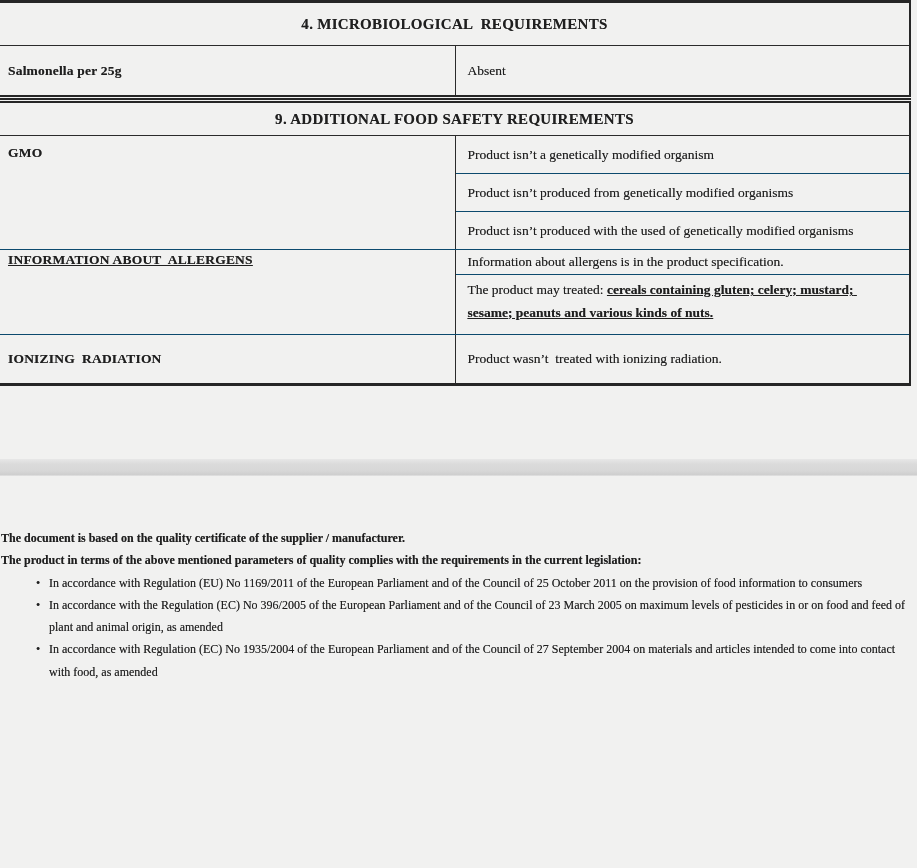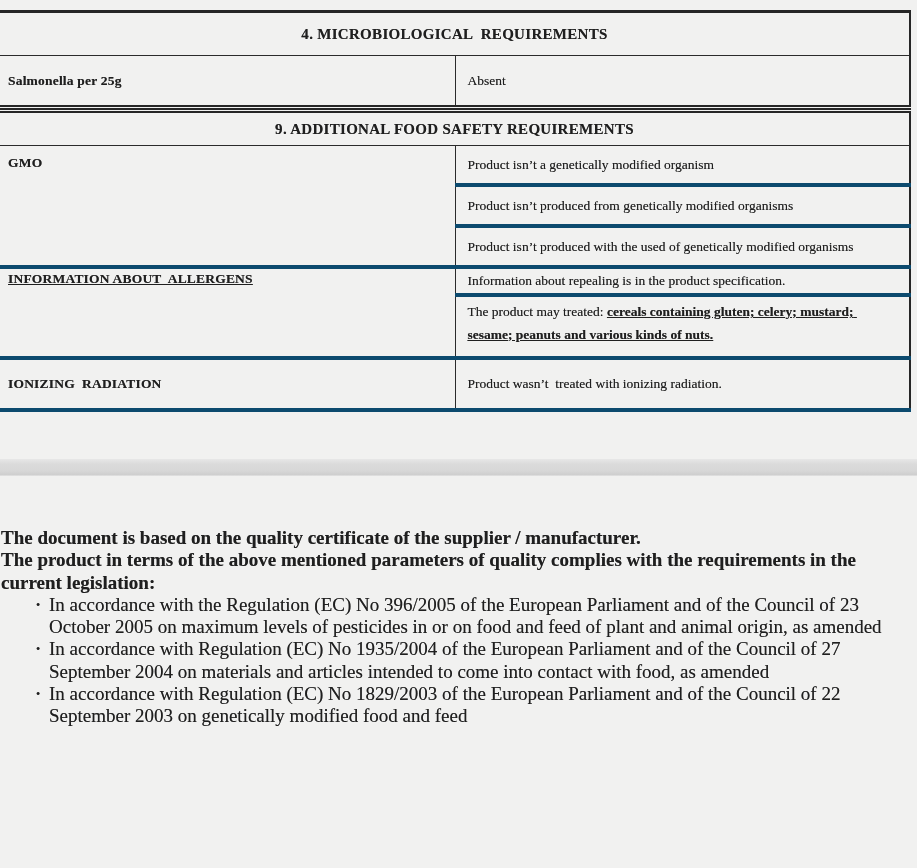--- a/index.html
+++ b/index.html
@@ -15,35 +15,34 @@
     width: 917px; height: 868px;
     text-shadow: 0 0 0.6px rgba(25,25,25,0.55);
   }
   table.cert {
     border-collapse: collapse;
     position: absolute;
     left: 0;
     width: 911px;
     table-layout: fixed;
     font-size: 13.5px;
-    margin-top: 10px;
   }
   #t1 {
     top: 0;
     border-top: 3px solid #262626;
     border-bottom: 5px double #262626;
     border-right: 2px solid #262626;
   }
   #t2 {
     top: 101px;
     border-top: 2px solid #262626;
     border-bottom: 3px solid #262626;
     border-right: 2px solid #262626;
   }
-  .cert td { border-top: 1px solid #2b2b2b; border-bottom: 4px solid #0c4a6e; vertical-align: middle; white-space: pre-wrap; }
+  .cert td { border-top: 1px solid #2b2b2b; border-bottom: 1px solid #0c4a6e; vertical-align: middle; white-space: pre-wrap; }
   .cert .hdr {
     text-align: center;
     font-weight: bold;
     font-size: 15px;
     letter-spacing: 0.3px;
     border-bottom: 1px solid #2b2b2b;
     white-space: pre-wrap;
   }
   .cert .lbl {
     width: 345px;
@@ -63,21 +62,21 @@
   .pagebreak-bar {
     position: absolute;
     left: 0; top: 459px;
     width: 917px; height: 17px;
     background: linear-gradient(#e7e7e7, #dbdbdb 30%, #d7d7d7 70%, #cecece 94%, #ececec);
   }
   .footer {
     position: absolute;
     left: 1px; top: 527px;
     width: 906px;
-    font-size: 19px;
+    font-size: 12px;
     line-height: 22.3px;
   }
   .footer p { margin: 0; font-weight: bold; }
   .footer ul { margin: 0 0 0 34px; padding: 0; list-style: none; }
   .footer li { position: relative; padding-left: 14px; }
   .footer li::before { content: "\2022"; position: absolute; left: 1px; top: 0; font-size: 12px; }
 </style>
 </head>
 <body>
 
@@ -105,37 +104,37 @@
       <td class="val h33">Product isn’t a genetically modified organism</td>
     </tr>
     <tr>
       <td class="val h33">Product isn’t produced from genetically modified organisms</td>
     </tr>
     <tr>
       <td class="val h33">Product isn’t produced with the used of genetically modified organisms</td>
     </tr>
     <tr>
       <td class="lbl vtop pt2" rowspan="2">INFORMATION ABOUT  ALLERGENS</td>
-      <td class="val h20">Information about repealing is in the product specification.</td>
+      <td class="val h20">Information about allergens is in the product specification.</td>
     </tr>
     <tr>
       <td class="val h53 allerg2"><span>The product may treated: </span><span class="emph">cereals containing gluten; celery; mustard; sesame; peanuts and various kinds of nuts.</span></td>
     </tr>
     <tr>
       <td class="lbl h44">IONIZING  RADIATION</td>
       <td class="val">Product wasn’t  treated with ionizing radiation.</td>
     </tr>
   </tbody>
     </table>
 
   <div class="pagebreak-bar"></div>
 
   <div class="footer">
     <p>The document is based on the quality certificate of the supplier / manufacturer.</p>
     <p>The product in terms of the above mentioned parameters of quality complies with the requirements in the current legislation:</p>
     <ul>
-      <li>In accordance with the Regulation (EC) No 396/2005 of the European Parliament and of the Council of 23 October 2005 on maximum levels of pesticides in or on food and feed of plant and animal origin, as amended</li>
+      <li>In accordance with Regulation (EU) No 1169/2011 of the European Parliament and of the Council of 25 October 2011 on the provision of food information to consumers</li>
+      <li>In accordance with the Regulation (EC) No 396/2005 of the European Parliament and of the Council of 23 March 2005 on maximum levels of pesticides in or on food and feed of plant and animal origin, as amended</li>
       <li>In accordance with Regulation (EC) No 1935/2004 of the European Parliament and of the Council of 27 September 2004 on materials and articles intended to come into contact with food, as amended</li>
-      <li>In accordance with Regulation (EC) No 1829/2003 of the European Parliament and of the Council of 22 September 2003 on genetically modified food and feed</li>
     </ul>
   </div>
 
 </div>
 
 </body></html>

